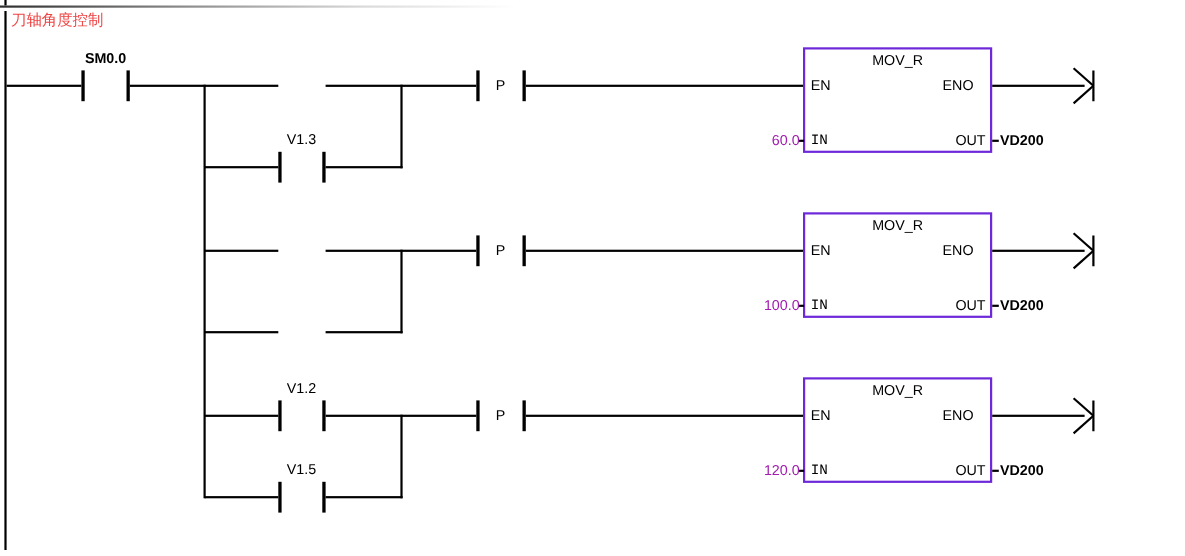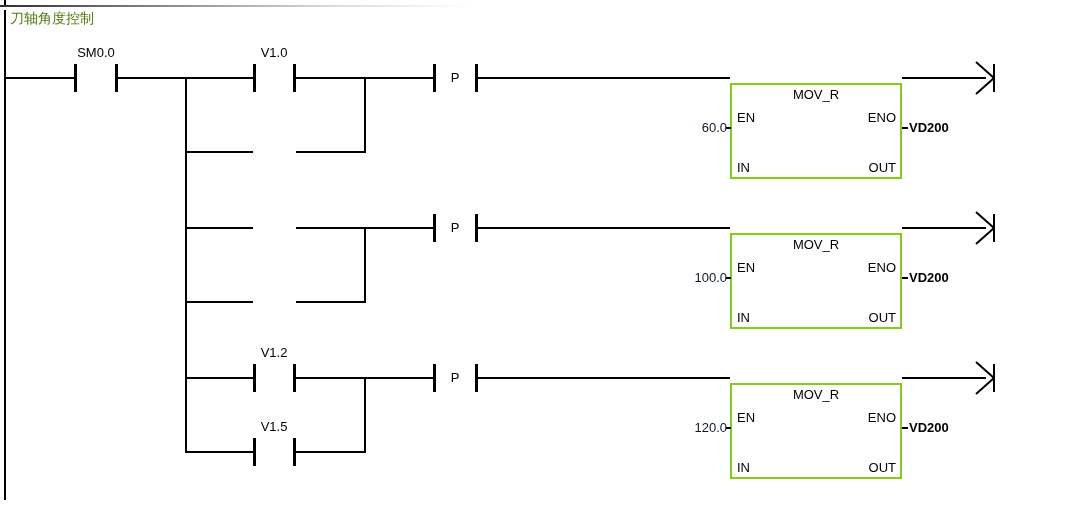--- a/index.html
+++ b/index.html
@@ -5,44 +5,44 @@
   html,body{margin:0;padding:0;background:#fff;}
   #canvas{
     position:relative;width:1077px;height:505px;background:#ffffff;overflow:hidden;
     font-family:"Liberation Sans","DejaVu Sans",sans-serif;font-size:13px;color:#000;
   }
   .hwire{position:absolute;height:2px;background:#000;}
   .vwire{position:absolute;width:2px;background:#000;}
   
   .net-divider{position:absolute;left:0;top:5px;width:470px;height:2px;
     background:linear-gradient(90deg,#2e2e2e 0%,#8a8a8a 35%,#d9d9d9 70%,rgba(255,255,255,0) 100%);}
-  .net-title{position:absolute;left:10px;top:10px;color:#4d7c0f;font-size:14px;white-space:nowrap;}
+  .net-title{position:absolute;left:10px;top:10px;color:#ef4444;font-size:14px;white-space:nowrap;}
   
   .rung{position:absolute;left:0;width:1077px;height:150px;}
   .r0{top:43px;} .r1{top:193px;} .r2{top:343px;}
   
   .contact{position:absolute;width:120px;height:49px;}
   .contact .clabel{position:absolute;left:0;top:0;width:100%;text-align:center;line-height:15px;}
   .contact .cbar{position:absolute;top:19px;width:3px;height:28px;background:#000;}
   .cbar.l{left:39px;} .cbar.r{left:79px;}
   .contact.sm .cbar.l{left:38px;} .contact.sm .cbar.r{left:79px;}
-  .c-top{left:214px;top:2px;} .c-bot{left:214px;top:76px;} .c-sm{left:36px;top:2px;}
+  .c-top{left:214px;top:2px;} .c-bot{left:214px;top:76px;} .c-sm{left:36px;top:2px;font-weight:bold;}
   
   .pcontact{position:absolute;left:425px;top:21px;width:60px;height:28px;}
   .pcontact .cbar{position:absolute;top:0;width:3px;height:28px;background:#000;}
   .pcontact .cbar.l{left:8px;} .pcontact .cbar.r{left:50px;}
   .pcontact .plabel{position:absolute;left:0;top:6px;width:100%;text-align:center;line-height:15px;}
   
-  .fblock{position:absolute;left:730px;top:0;width:172px;height:96px;border:2px solid #84cc16;box-sizing:border-box;background:#fff;margin-top:40px;}
+  .fblock{position:absolute;left:730px;top:0;width:172px;height:96px;border:2px solid #6d28d9;box-sizing:border-box;background:#fff;}
   .fblock .bname{position:absolute;left:0;top:2px;width:100%;text-align:center;line-height:15px;}
   .fblock .pin{position:absolute;line-height:15px;white-space:nowrap;}
-  .pin-en{left:5px;top:25px;} .pin-eno{right:4px;top:25px;text-align:left;}
-  .pin-in{left:5px;top:75px;} .pin-out{right:4px;top:75px;text-align:left;}
+  .pin-en{left:5px;top:25px;} .pin-eno{right:15px;top:25px;text-align:left;}
+  .pin-in{left:5px;top:75px;font-family:Liberation Mono, monospace;} .pin-out{right:4px;top:75px;text-align:left;}
   
-  .inval{position:absolute;left:640px;top:77px;width:87px;text-align:right;line-height:15px;color:#0f172a;white-space:nowrap;}
+  .inval{position:absolute;left:640px;top:77px;width:87px;text-align:right;line-height:15px;color:#a21caf;white-space:nowrap;}
   .outop{position:absolute;left:909px;top:77px;line-height:15px;white-space:nowrap;font-weight:bold;}
   .tick-in{position:absolute;left:726px;top:84px;width:5px;height:2px;background:#000;}
   .tick-out{position:absolute;left:902px;top:84px;width:6px;height:2px;background:#000;}
   
   .w-rail{left:6px;top:34px;width:68px;}
   .w-b1{left:118px;top:34px;width:135px;}
   .w-b{left:186px;top:34px;width:67px;}
   .w-c{left:296px;top:34px;width:137px;}
   .w-d{left:478px;top:34px;width:252px;}
   .w-e{left:902px;top:34px;width:84px;}
@@ -67,22 +67,22 @@
   <div class="vwire" style="left:185px;top:77px;height:376px;"></div>
 
   <div class="rung r0">
     <div class="hwire w-rail"></div>
     <div class="contact sm c-sm">
       <span class="clabel">SM0.0</span>
       <span class="cbar l"></span>
       <span class="cbar r"></span>
     </div>
     <div class="hwire w-b1"></div>
-    <div class="contact c-top">
-      <span class="clabel">V1.0</span>
+    <div class="contact c-bot">
+      <span class="clabel">V1.3</span>
       <span class="cbar l"></span>
       <span class="cbar r"></span>
     </div>
     <div class="hwire w-bl"></div>
     <div class="hwire w-br"></div>
     <div class="vwire v-join"></div>
     <div class="hwire w-c"></div>
     <div class="pcontact">
       <span class="cbar l"></span>
       <span class="plabel">P</span>

